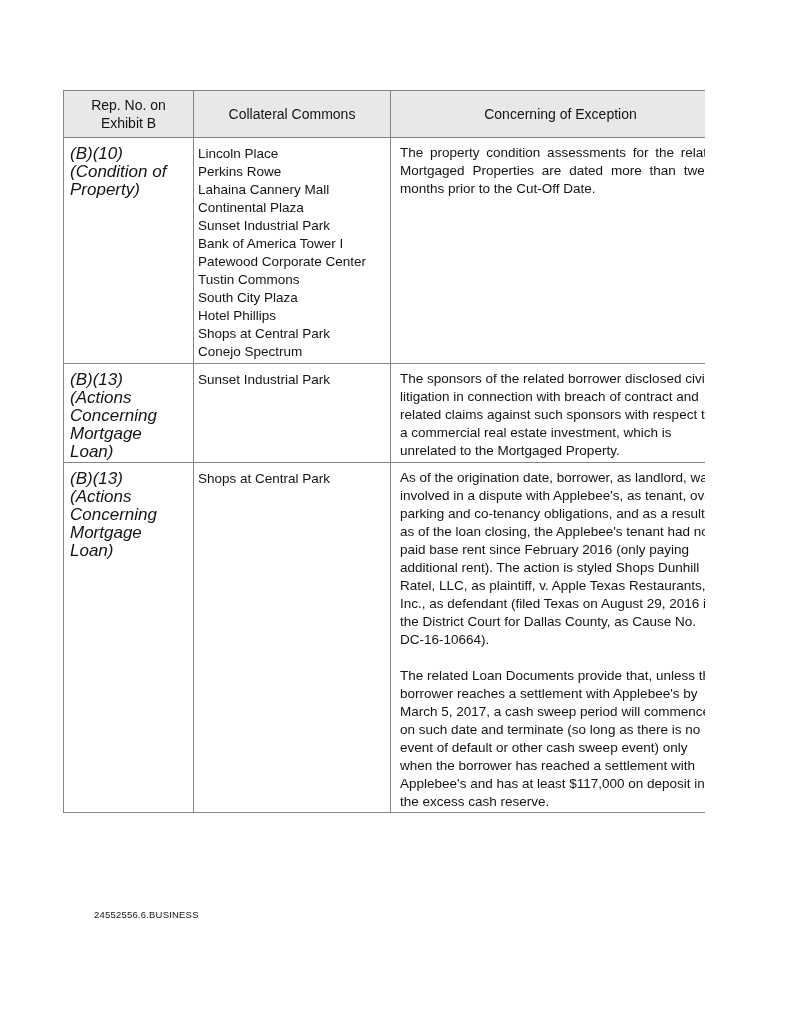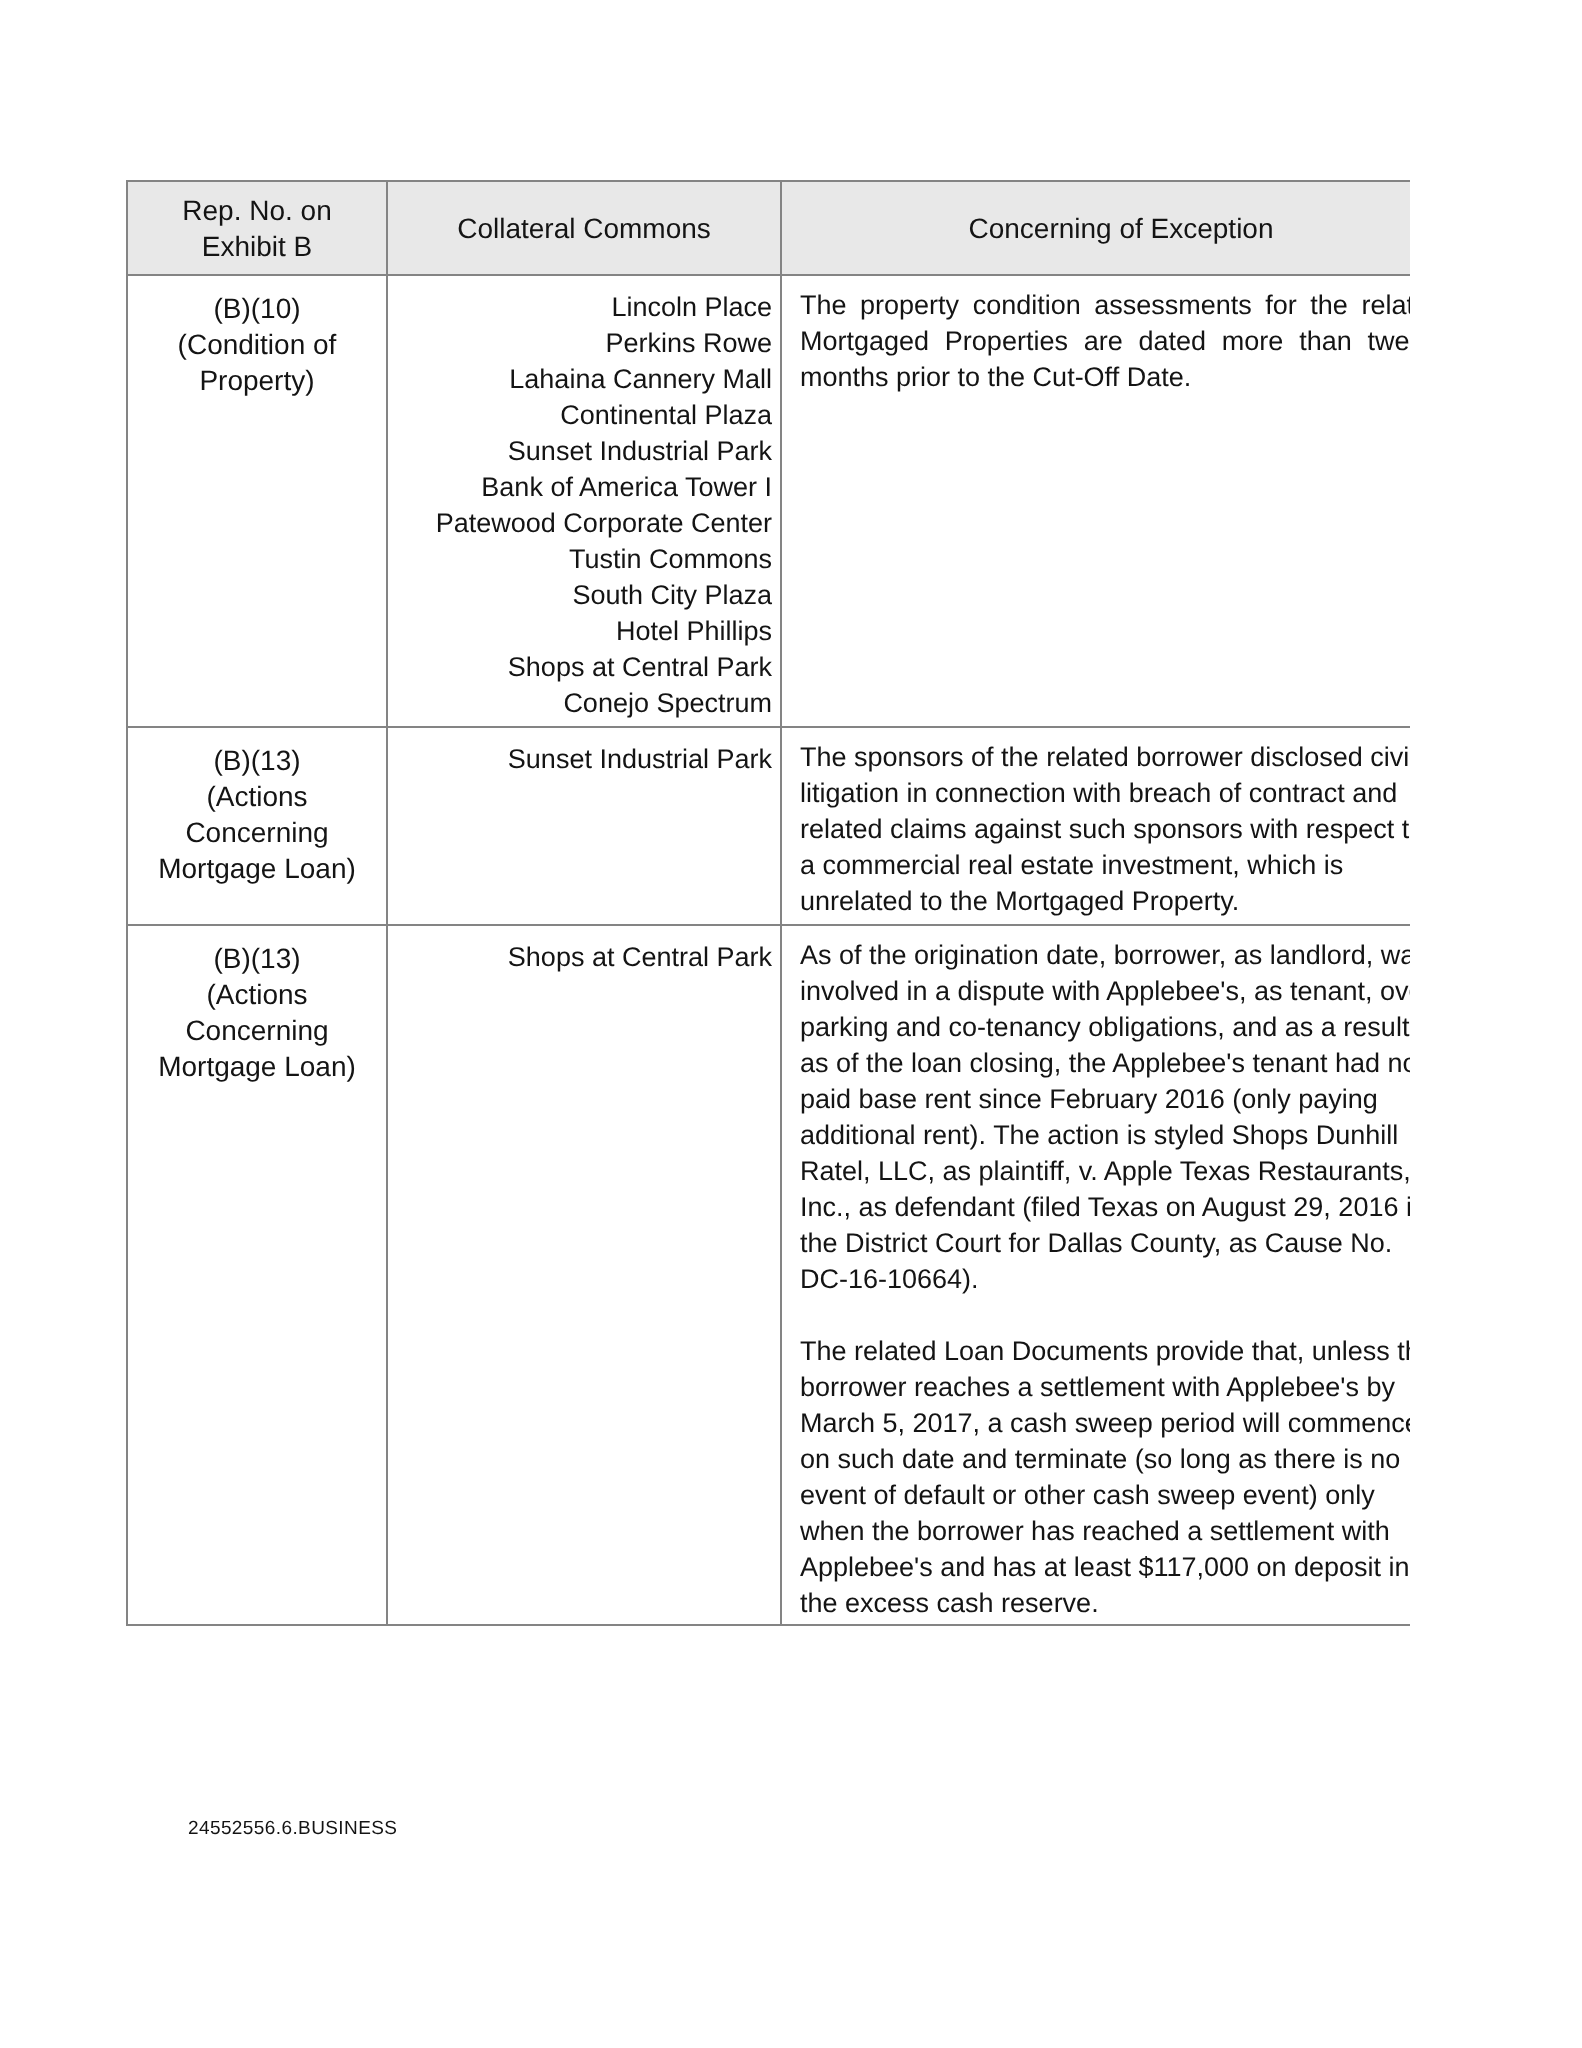--- a/index.html
+++ b/index.html
@@ -35,27 +35,28 @@
     background: #e8e8e8;
     font-weight: normal;
     font-size: 14px;
     line-height: 18px;
     text-align: center;
     vertical-align: middle;
     height: 47px;
     padding: 2px 4px;
   }
   .cell-rep {
-    text-align: center;
-    font-size: 14px;
+    text-align: left;
+    font-size: 17px;
     line-height: 18px;
     padding: 7px 6px 0 6px;
+    font-style: italic;
   }
   .cell-collateral {
-    text-align: right;
+    text-align: left;
     font-size: 13.5px;
     line-height: 18px;
     padding: 7px 4px 0 4px;
   }
   .cell-desc {
     text-align: left;
     font-size: 13.5px;
     line-height: 18px;
     padding: 6px 8px 0 9px;
   }

